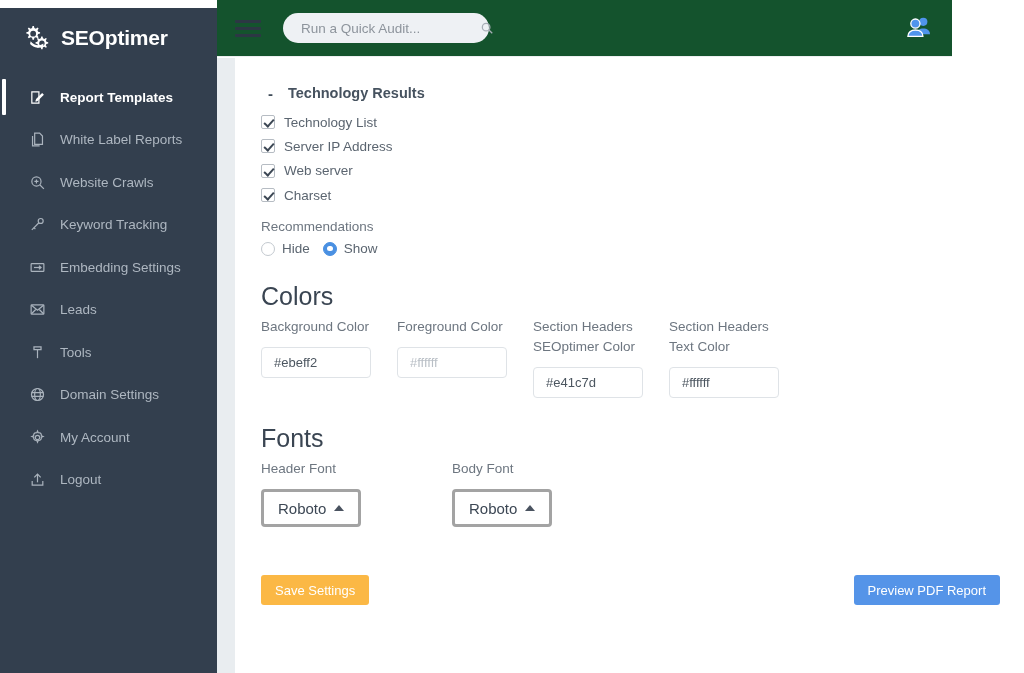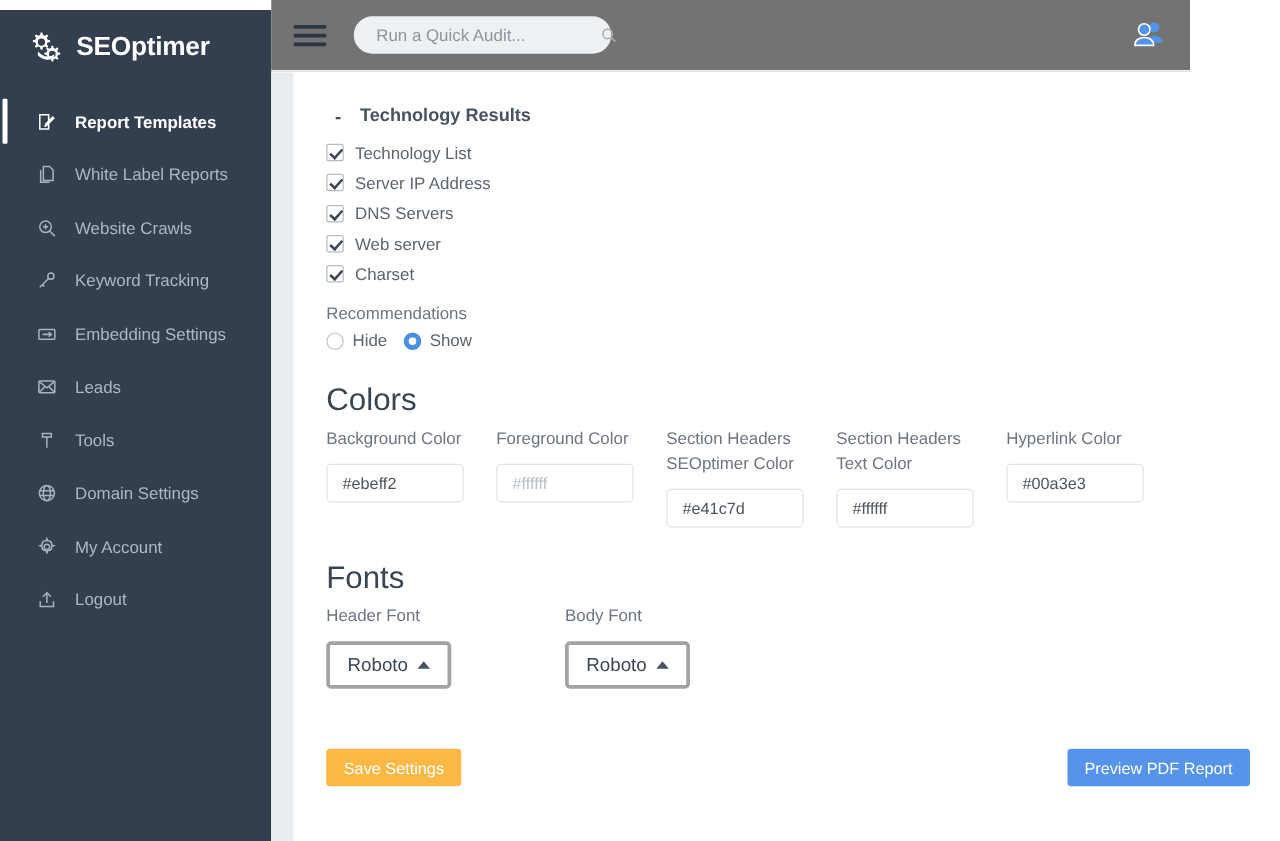--- a/index.html
+++ b/index.html
@@ -62,21 +62,21 @@
     width: 4px; height: 36px;
     background: #ffffff;
     border-radius: 1px;
   }
 
   
   #header {
     position: absolute;
     left: 217px; top: 0;
     width: 735px; height: 57px;
-    background: #737373;
+    background: #14532d;
     border-bottom: 1px solid #eceef0;
     display: flex; align-items: center;
   }
   #hamburger {
     margin-left: 18px;
     width: 26px; height: 22px;
     display: flex; flex-direction: column; justify-content: center; gap: 4px;
     cursor: pointer;
   }
   #hamburger span {
@@ -420,24 +420,20 @@
       <div class="check-row">
         <span class="cb checked"></span>
         <span class="check-label">Technology List</span>
       </div>
       <div class="check-row">
         <span class="cb checked"></span>
         <span class="check-label">Server IP Address</span>
       </div>
       <div class="check-row">
         <span class="cb checked"></span>
-        <span class="check-label">DNS Servers</span>
-      </div>
-      <div class="check-row">
-        <span class="cb checked"></span>
         <span class="check-label">Web server</span>
       </div>
       <div class="check-row">
         <span class="cb checked"></span>
         <span class="check-label">Charset</span>
       </div>
     </div>
 
     <div class="field-label sub-label">Recommendations</div>
 
@@ -464,24 +460,20 @@
         <input class="color-input" type="text" placeholder="#ffffff" style="">
       </div>
       <div class="color-col">
         <div class="field-label">Section Headers SEOptimer Color</div>
         <input class="color-input" type="text" value="#e41c7d" style="">
       </div>
       <div class="color-col">
         <div class="field-label">Section Headers Text Color</div>
         <input class="color-input" type="text" value="#ffffff" style="">
       </div>
-      <div class="color-col">
-        <div class="field-label">Hyperlink Color</div>
-        <input class="color-input" type="text" value="#00a3e3" style="">
-      </div>
     </div>
 
     <div class="big-title">Fonts</div>
 
     <div class="font-grid">
       <div class="font-col">
         <div class="field-label">Header Font</div>
         <div class="dropdown">
           <span class="dropdown-value">Roboto</span>
           <span class="caret-up"></span>

